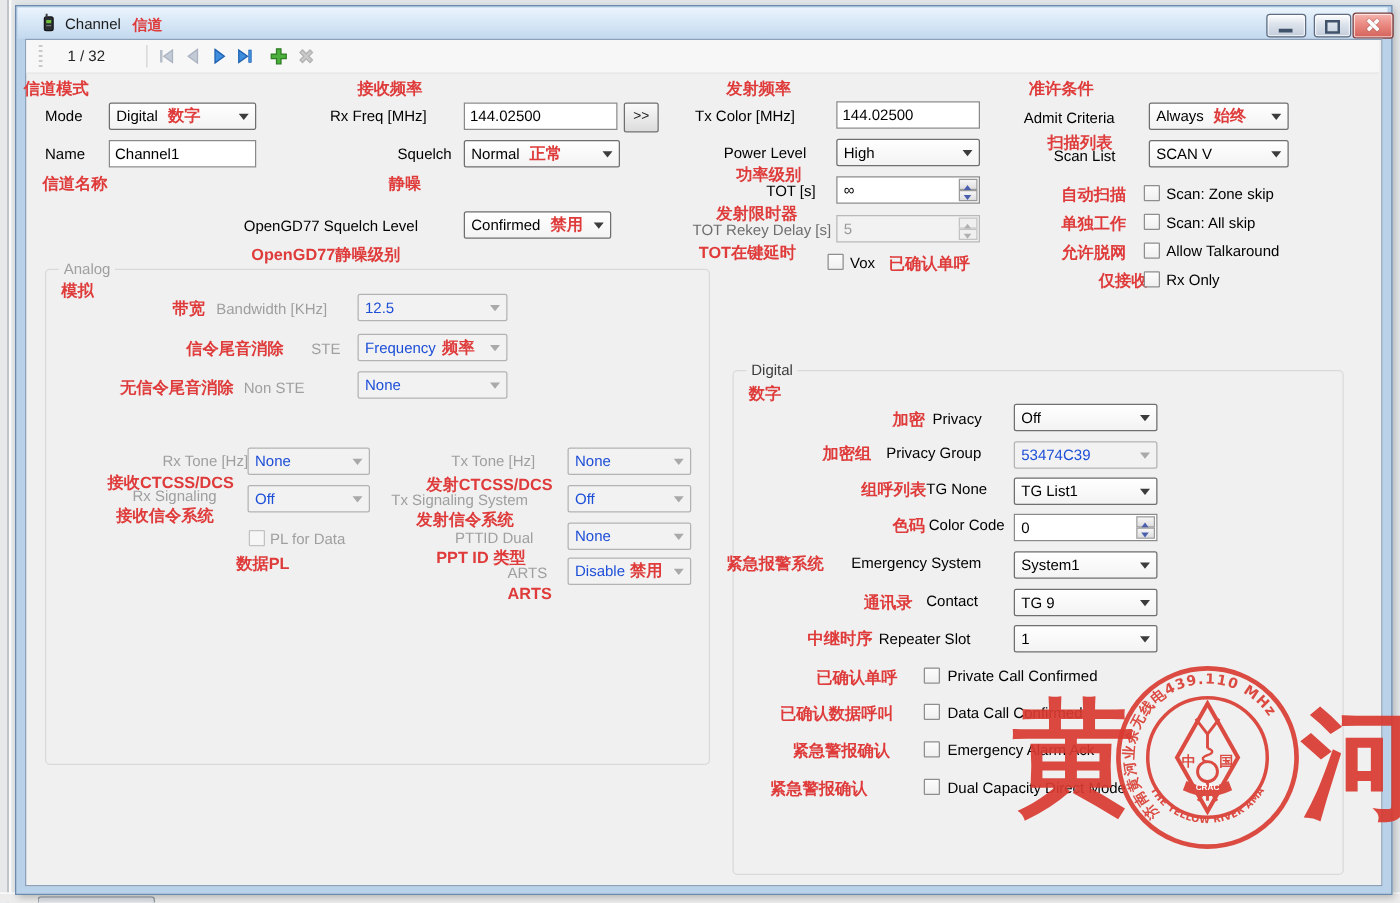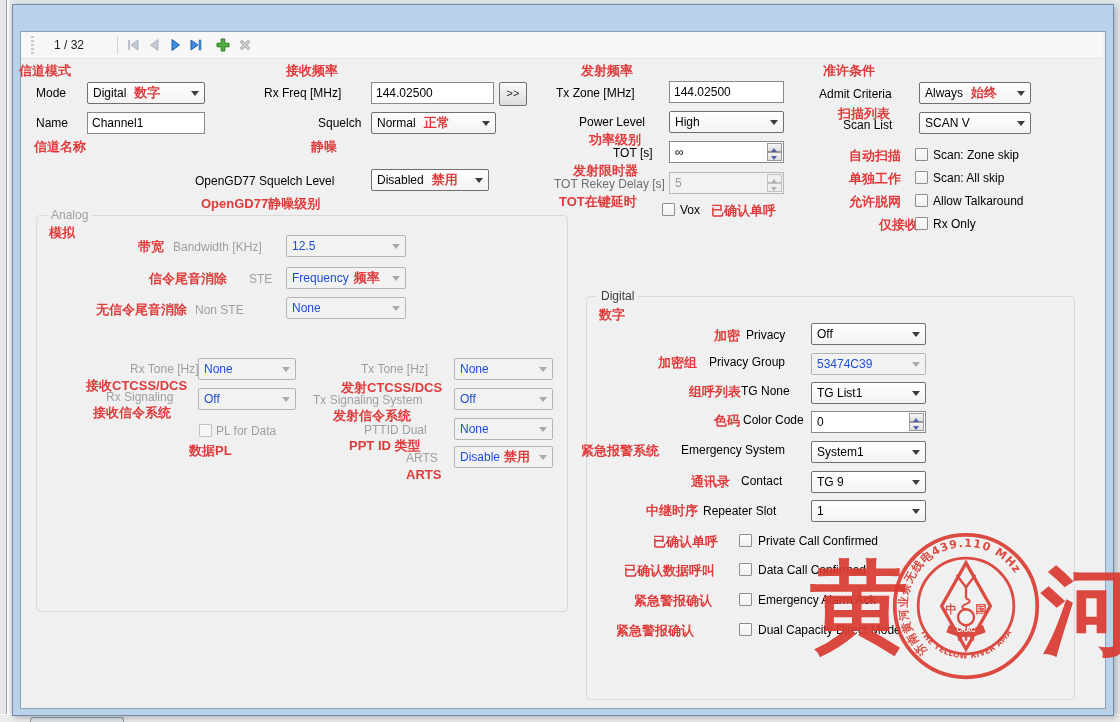--- a/index.html
+++ b/index.html
@@ -75,20 +75,40 @@
 <div class="abs" id="parent-left">
     <div class="l1"></div>
     <div class="l2"></div>
   </div>
 <div class="abs" id="parent-bottom">
     <div class="wtop"></div>
   </div>
 
 <div class="abs" id="win">
 
+  <div class="abs" id="titlebar">
+    <svg class="abs" id="title-icon" width="16" height="16" viewBox="0 0 16 16">
+      <rect x="4.5" y="3.5" width="7" height="11" rx="1.5" fill="#2a2d31" stroke="#14161a"></rect>
+      <rect x="5.5" y="1" width="1.6" height="3" fill="#3a3e44"></rect>
+      <rect x="6" y="6" width="4" height="2.6" fill="#6fbf3f"></rect>
+      <rect x="6" y="10" width="4" height="1" fill="#777"></rect>
+    </svg>
+    <span class="abs ttl" style="left:38px">Channel</span>
+    <span class="abs ttl ttl-zh" style="left:92px">信道</span>
+    <div class="abs wbtn" style="left:999px;width:30px">
+        <div class="glyph-min"></div>
+      </div>
+    <div class="abs wbtn" style="left:1037px;width:28px">
+        <div class="glyph-rest"></div>
+      </div>
+    <div class="abs wbtn" id="btn-close" style="left:1068px;width:31px;top:4px;height:19px;background:linear-gradient(#f5b6b0,#ea8a82 45%,#d3625a);border-color:#7e3d3a;">
+        <div class="glyph-x1"></div>
+        <div class="glyph-x2"></div>
+      </div>
+  </div>
 
   <div class="abs" id="client"></div>
 
   <div class="abs" id="toolbar"></div>
   <div class="abs" id="grip"></div>
   <div class="abs" id="counter">1 / 32</div>
   <div class="abs tsep" style="left:104px"></div>
   <div class="abs tbtn" style="left:110px">
     <svg width="16" height="16" viewBox="0 0 16 16">
         <rect x="3" y="3" width="2" height="10" fill="#b7bfcb"></rect>
@@ -140,28 +160,28 @@
   <span class="abs lbl" style="left:305px;top:111px">Squelch</span>
   <div class="abs combo" style="left:358px;top:107px;width:125px">
     <span class="val">Normal</span>
     <span class="zhv">正常</span>
     <span class="car"></span>
   </div>
   <span class="abs zh" style="left:298px;top:133px">静噪</span>
 
   <span class="abs lbl" style="left:182px;top:169px">OpenGD77 Squelch Level</span>
   <div class="abs combo" style="left:358px;top:164px;width:118px">
-    <span class="val">Disabled</span>
+    <span class="val">Confirmed</span>
     <span class="zhv">禁用</span>
     <span class="car"></span>
   </div>
   <span class="abs zh" style="left:188px;top:190px">OpenGD77静噪级别</span>
 
   <span class="abs zh" style="left:568px;top:57px">发射频率</span>
-  <span class="abs lbl" style="left:543px;top:81px">Tx Zone [MHz]</span>
+  <span class="abs lbl" style="left:543px;top:81px">Tx Color [MHz]</span>
   <input class="abs tinput" style="left: 656px; top: 76px; width: 115px;" value="144.02500">
   <span class="abs lbl" style="left:566px;top:110px">Power Level</span>
   <div class="abs combo" style="left:656px;top:106px;width:115px">
     <span class="val">High</span>
     <span class="car"></span>
   </div>
   <span class="abs zh" style="left:576px;top:126px">功率级别</span>
   <span class="abs lbl" style="left:600px;top:141px">TOT [s]</span>
   <div class="abs spin" style="left:656px;top:136px;width:115px">
     <span class="sval">∞</span>

